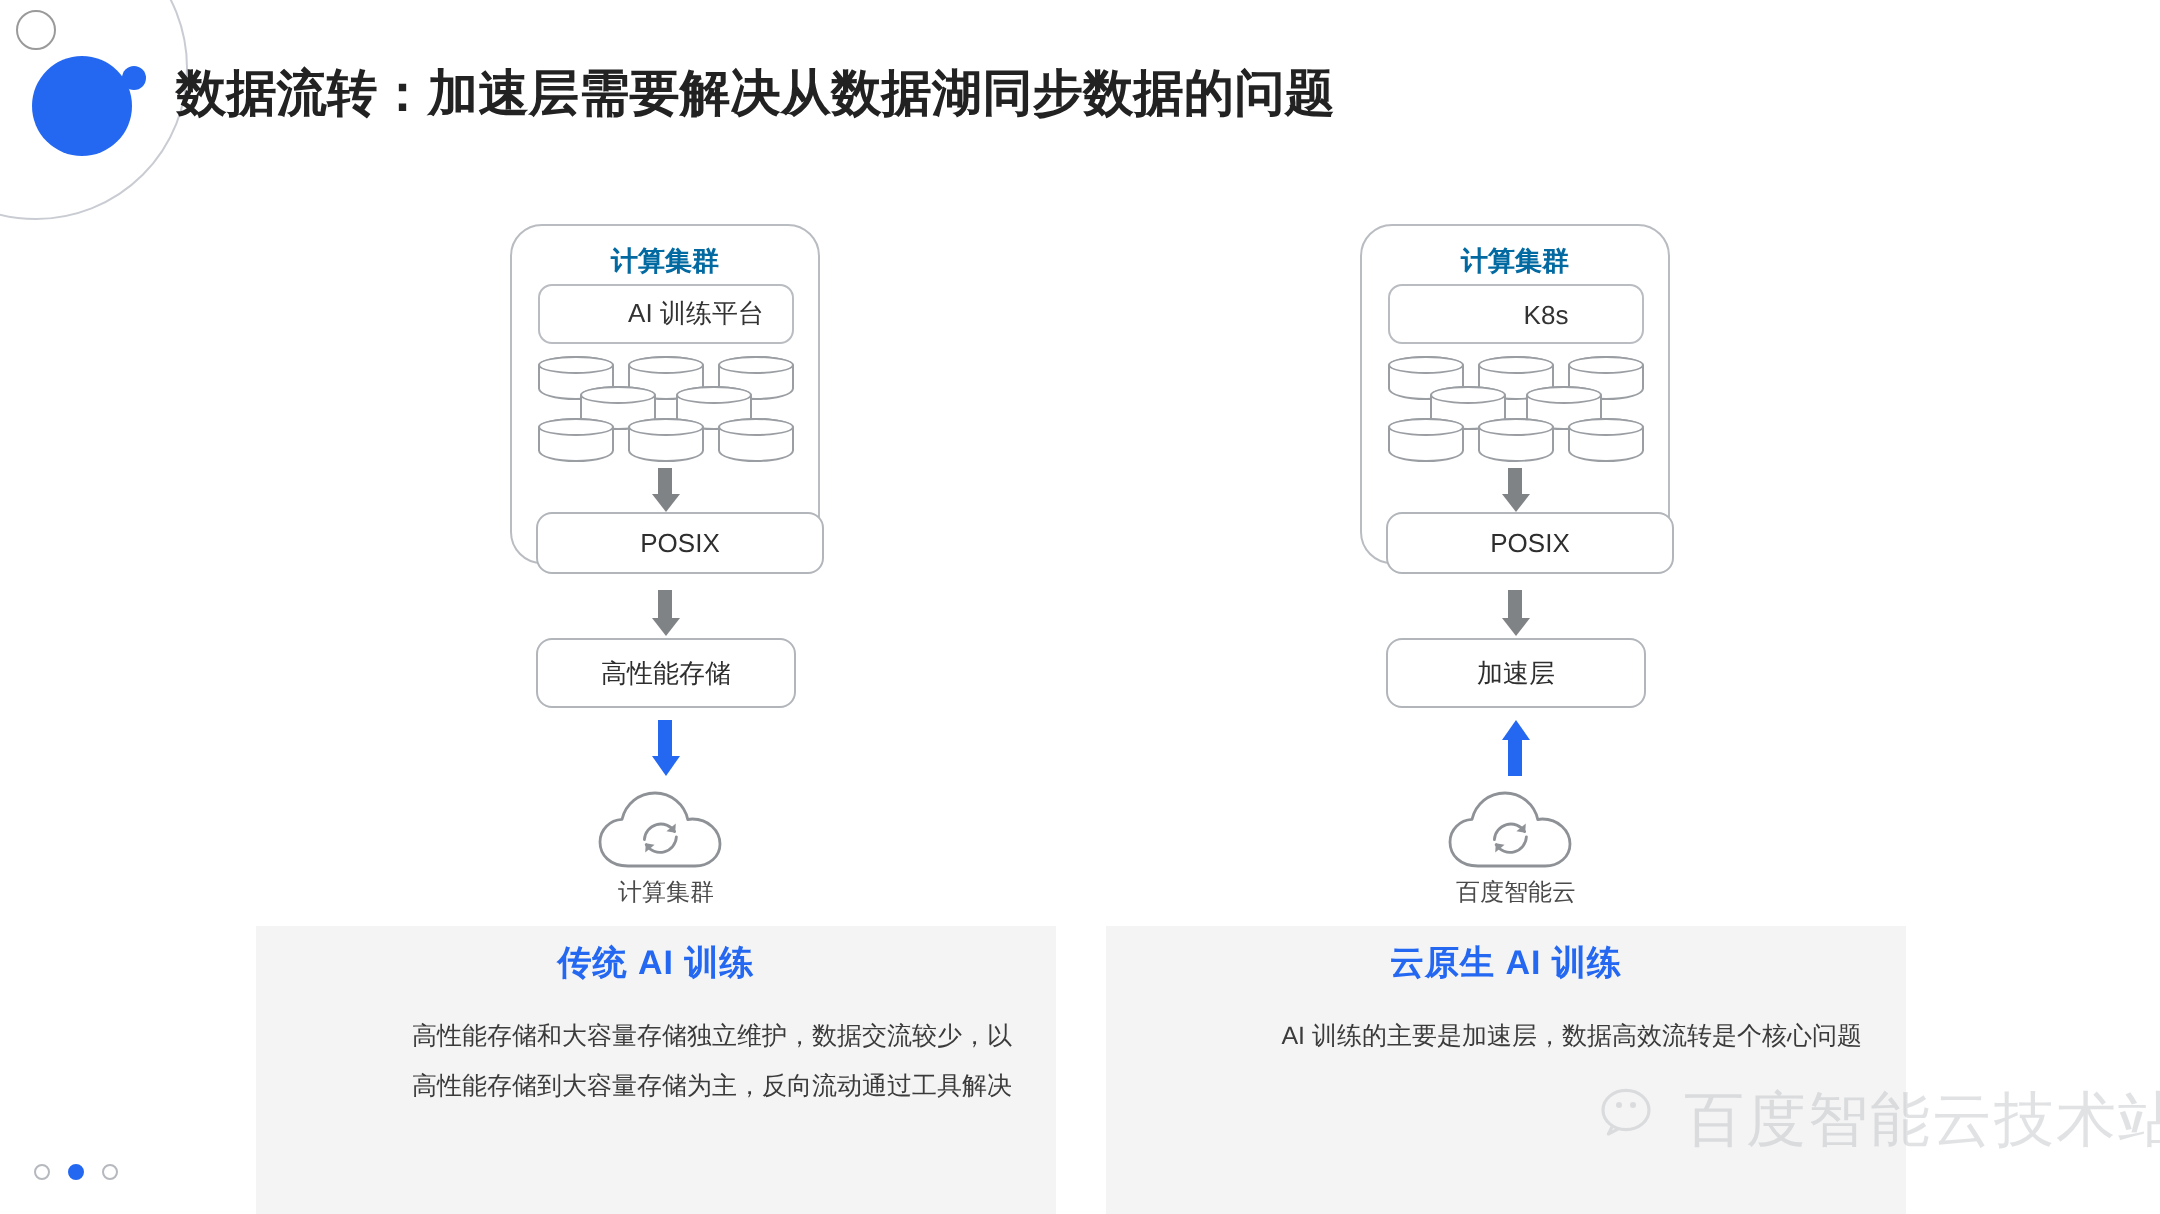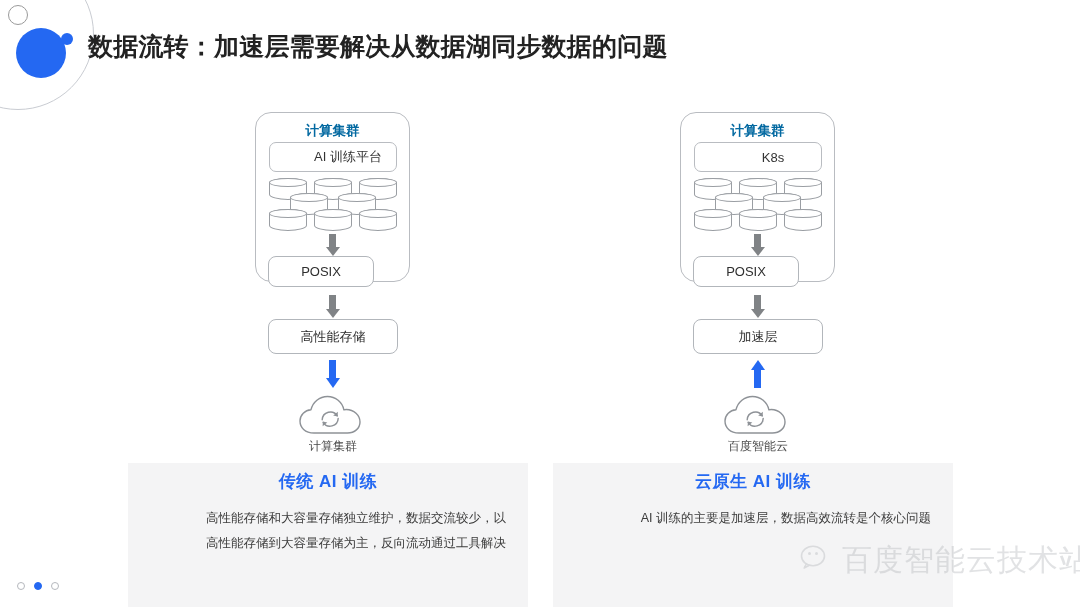--- a/index.html
+++ b/index.html
@@ -234,21 +234,21 @@
     background: #ffffff;
     display: flex;
     align-items: center;
     justify-content: center;
     font-size: 13px;
     color: #2e2e2e;
   }
   .posix-box {
     left: 140px;
     top: 148px;
-    width: 106px;
+    width: 144px;
     height: 31px;
   }
   .storage-box {
     left: 140px;
     top: 211px;
     width: 130px;
     height: 35px;
   }
 
   

